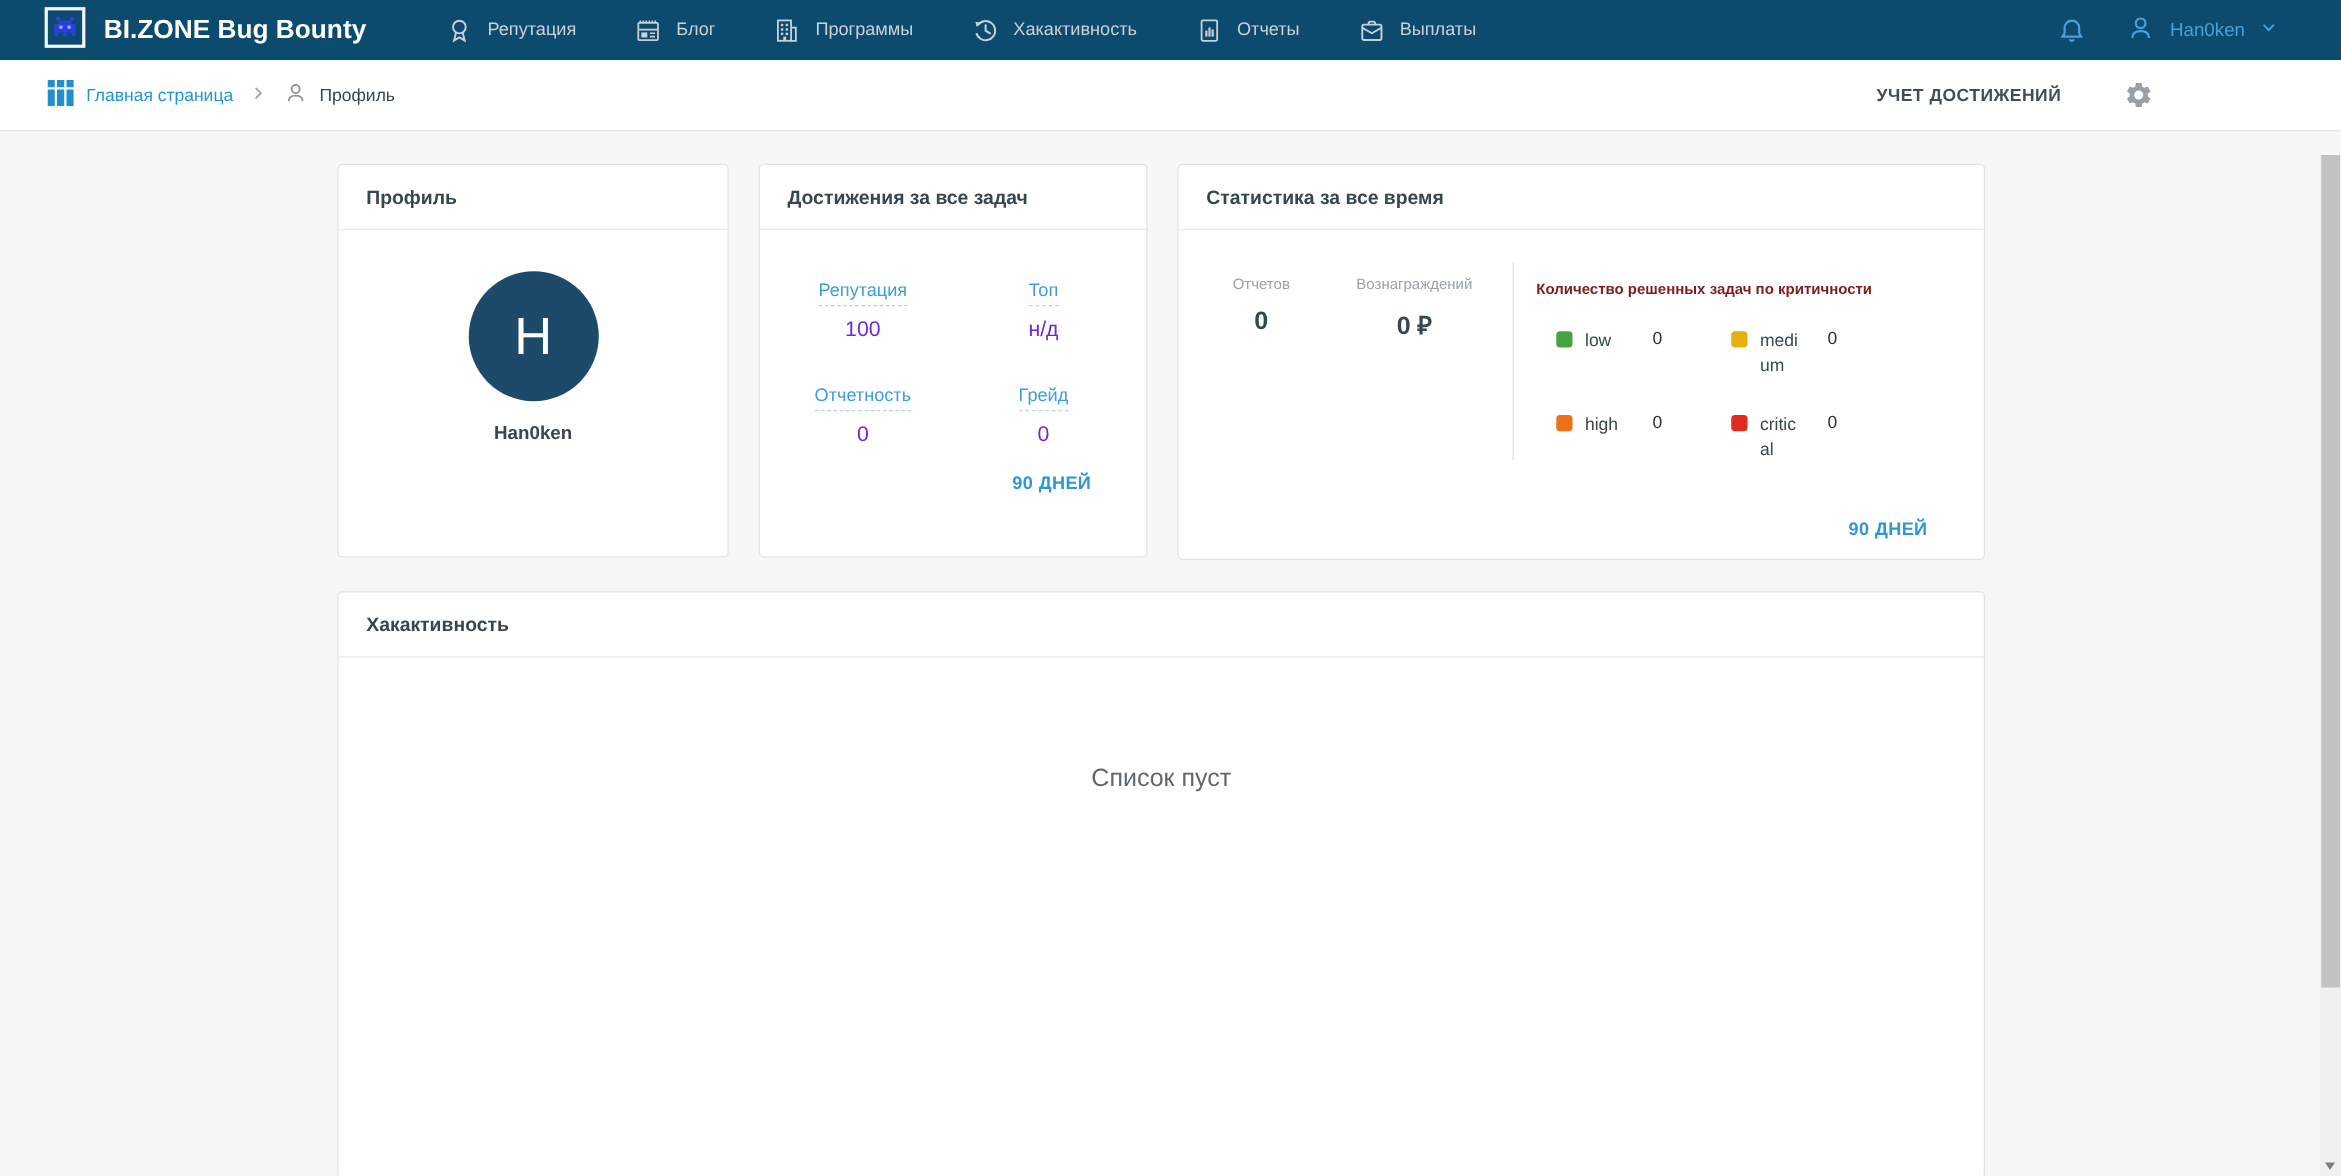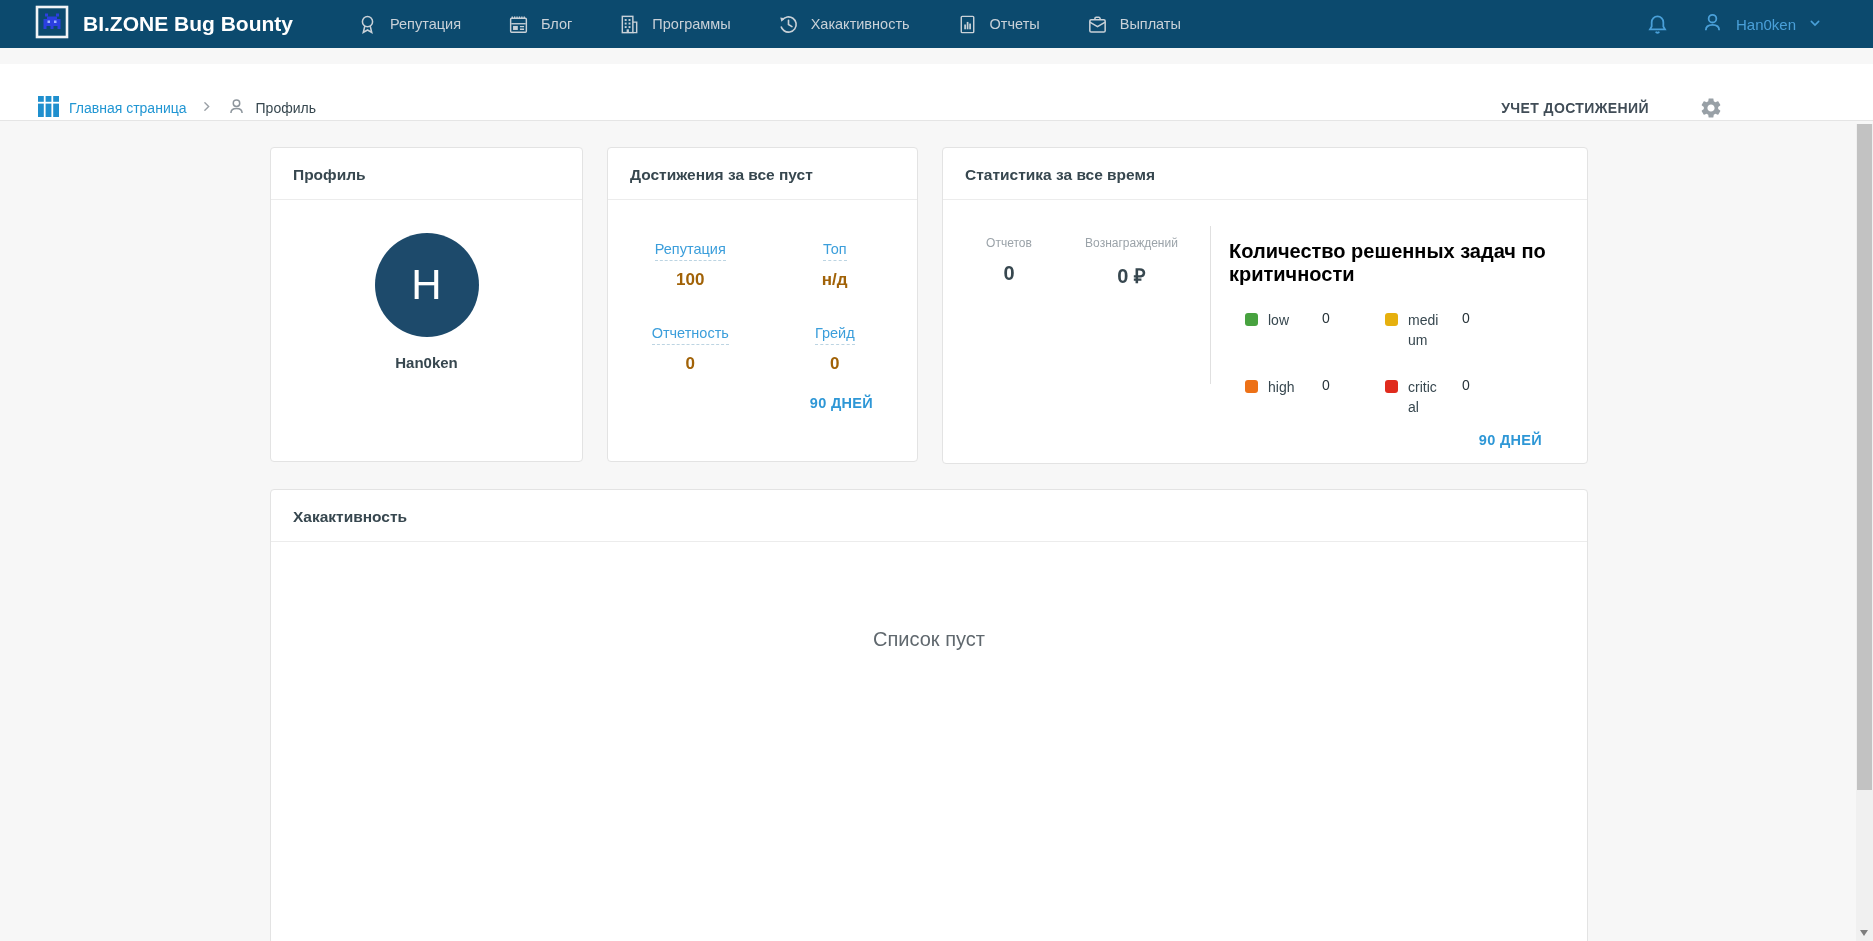--- a/index.html
+++ b/index.html
@@ -14,21 +14,21 @@
   .nav-menu { display:flex; align-items:center; margin-left:40px; height:100%; }
   .nav-item { display:flex; align-items:center; gap:11px; padding:0 23px; height:100%;
               color:#c9d1d8; font-size:14.5px; cursor:pointer; white-space:nowrap; }
   .nav-item svg { display:block; }
   .nav-right { margin-left:auto; display:flex; align-items:center; gap:30px; }
   .icon-btn { cursor:pointer; display:flex; align-items:center; }
   .user-menu { display:flex; align-items:center; gap:11px; color:#4aa0d9; font-size:15px; cursor:pointer; }
 
   
   .breadcrumb-bar { height:57px; background:#ffffff; border-bottom:1px solid #e5e5e5;
-                    display:flex; align-items:flex-end; padding:0 150px 0 38px;margin-top:16px; }
+                    display:flex; align-items:center; padding:0 150px 0 38px; }
   .crumbs { display:flex; align-items:center; gap:13px; font-size:14px; }
   .crumb-home { color:#2196d3; display:flex; align-items:center; gap:10px; cursor:pointer; }
   .crumb-current { color:#37474f; display:flex; align-items:center; gap:9px; }
   .bar-right { margin-left:auto; display:flex; align-items:center; gap:50px; }
   .achievements-btn { font-size:14px; font-weight:600; color:#414d57; letter-spacing:.4px; cursor:pointer; white-space:nowrap; }
 
   
   .content { padding:26px 0 0 270px; }
   .cards-row { display:flex; gap:24px; }
   .card { background:#ffffff; border:1px solid #e3e3e3; border-radius:4px; }
@@ -39,32 +39,32 @@
   .profile-body { text-align:center; }
   .avatar { width:104px; height:104px; border-radius:50%; background:#1d4a6b; color:#ffffff;
             font-size:42px; display:flex; align-items:center; justify-content:center; margin:33px auto 0; }
   .username { margin-top:17px; font-weight:700; font-size:15px; color:#37474f; }
 
   .ach-card { width:311px; height:315px; }
   .ach-grid { padding:40px 10px 0; display:grid; grid-template-columns:1fr 1fr; row-gap:34px; }
   .stat { text-align:center; }
   .stat-label { display:inline-block; color:#3b9edb; font-size:14.5px;
                 border-bottom:1px dashed #bcd4e2; padding-bottom:3px; cursor:pointer; }
-  .stat-value { margin-top:9px; font-size:17px; font-weight:700; color:#a16207; }
+  .stat-value { margin-top:9px; font-size:17px; font-weight:400; color:#6d28d9; }
   .ach-link-row { text-align:right; padding:20px 44px 0 0; }
   .period-link { color:#2e97d6; font-size:14.5px; font-weight:600; letter-spacing:.3px; cursor:pointer; white-space:nowrap;margin-left:14px; }
 
   .stats-card { width:646px; height:317px; position:relative; }
   .stats-body { display:flex; padding:26px 20px 0 16px; }
   .kpis { display:grid; grid-template-columns:100px 145px; text-align:center; margin-top:10px; }
   .kpi-label { color:#9ba3a9; font-size:12px; }
   .kpi-value { margin-top:12px; font-size:20px; font-weight:700; color:#37474f; }
   .vdiv { width:1px; background:#e0e0e0; height:158px; margin:0 10px 0 6px; flex:none; }
   .sev { flex:1; padding-left:8px; }
-  .sev-title { font-size:20px; font-weight:700; color:#000000; margin-top:14px; }
+  .sev-title { font-size:12px; font-weight:700; color:#7f1d1d; margin-top:14px; }
   .sev-grid { margin-top:24px; display:grid; grid-template-columns:140px 140px; row-gap:26px; padding-left:16px; }
   .sev-item { display:flex; align-items:flex-start; }
   .sev-swatch { width:13px; height:13px; border-radius:3px; margin-top:3px; flex:none; }
   .sev-label { margin-left:10px; width:34px; word-break:break-all; font-size:14px; color:#37474f; line-height:1.45; }
   .sev-value { margin-left:20px; font-size:14px; font-weight:500; color:#263238; }
   .stats-link { position:absolute; right:45px; bottom:14px; }
 
   .activity-card { width:1318px; height:470px; margin-top:25px; }
   .activity-body { padding-top:86px; text-align:center; }
   .empty-text { color:#60686e; font-size:20px; }
@@ -253,21 +253,21 @@
 
       <div class="card profile-card">
         <div class="card-header">Профиль</div>
         <div class="profile-body">
           <div class="avatar">H</div>
           <div class="username">Han0ken</div>
         </div>
       </div>
 
       <div class="card ach-card">
-        <div class="card-header">Достижения за все пуст</div>
+        <div class="card-header">Достижения за все задач</div>
         <div class="ach-grid">
           <div class="stat">
             <span class="stat-label">Репутация</span>
             <div class="stat-value">100</div>
           </div>
           <div class="stat">
             <span class="stat-label">Топ</span>
             <div class="stat-value">н/д</div>
           </div>
           <div class="stat">

